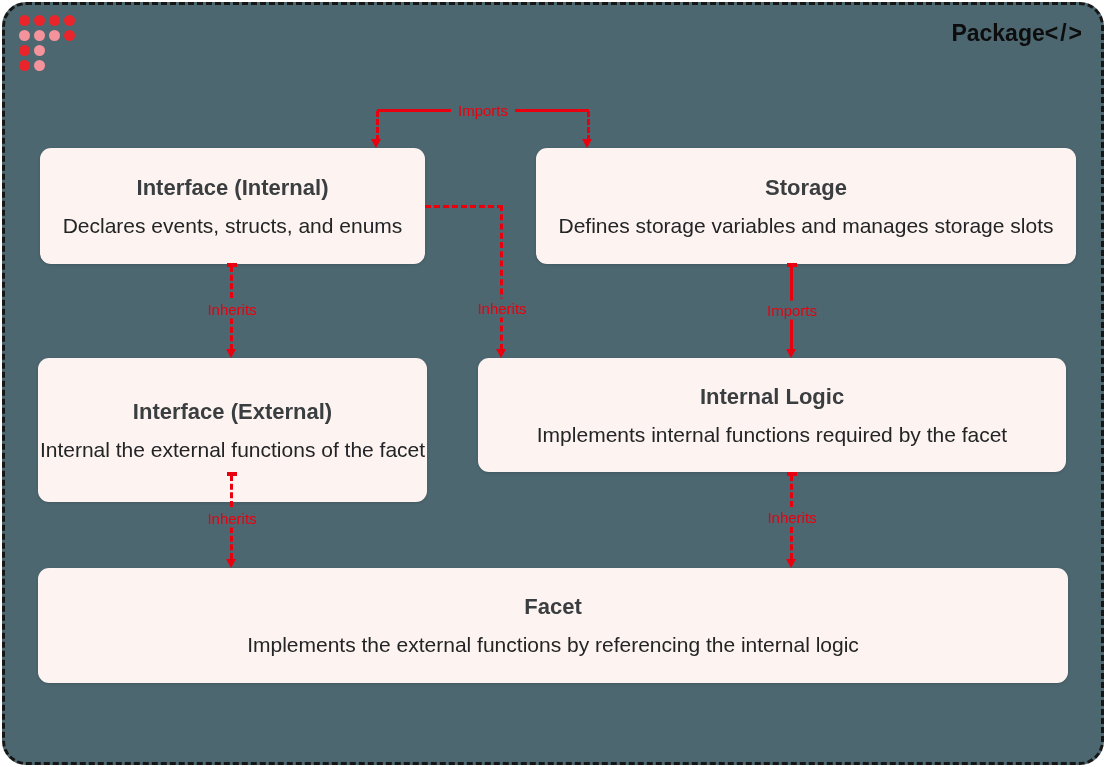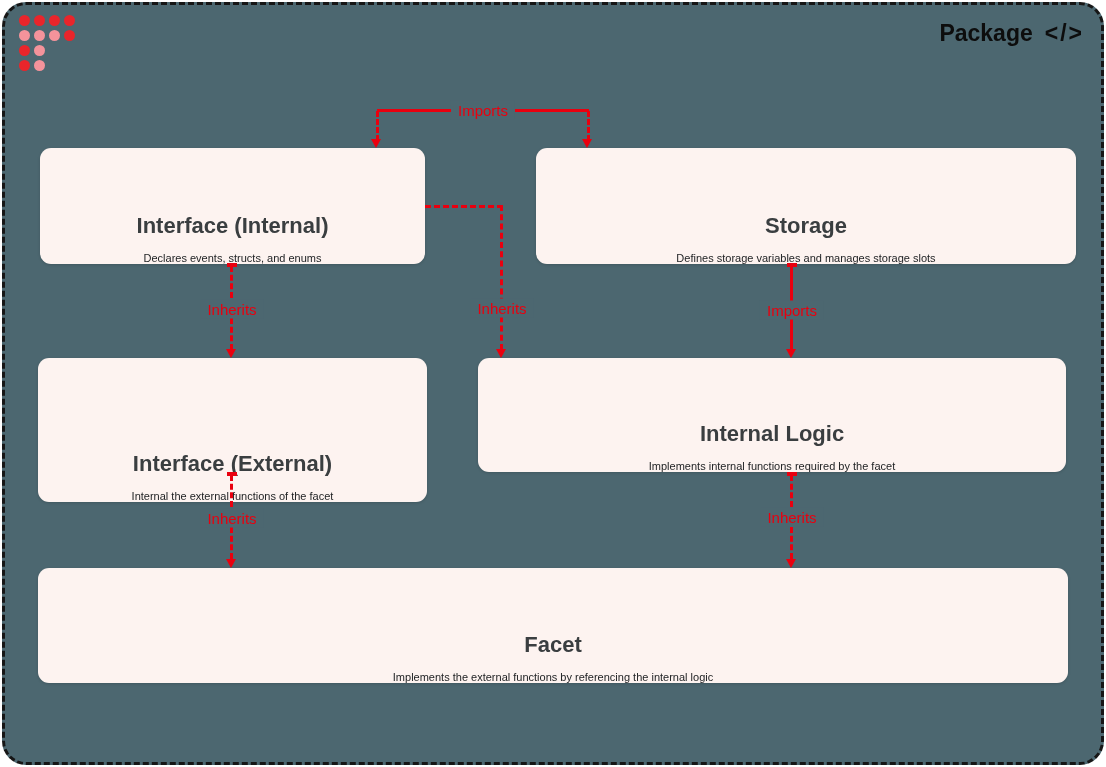--- a/index.html
+++ b/index.html
@@ -10,30 +10,30 @@
 
   
   .logo{position:absolute;left:19px;top:15px;display:grid;
         grid-template-columns:repeat(4,15px);grid-auto-rows:15px;}
   .dot{width:11px;height:11px;border-radius:50%;}
   .dr{background:var(--logo-red,#e9252b);}
   .dp{background:var(--logo-pink,#f4939b);}
   .de{background:transparent;}
 
   
-  .brand{position:absolute;top:20px;right:22px;display:flex;align-items:flex-end;gap:12px;
+  .brand{position:absolute;top:20px;right:22px;display:flex;align-items:flex-end;
          font-size:23px;font-weight:800;color:#0d0d0d;}
   .brand .code{letter-spacing:2px;}
 
   
   .node{position:absolute;background:var(--node-bg,#fdf3f0);border-radius:11px;
-        display:flex;flex-direction:column;align-items:center;justify-content:flex-end;
+        display:flex;flex-direction:column;align-items:center;justify-content:center;
         gap:13px;text-align:center;box-shadow:0 1px 3px rgba(0,0,0,.15);}
   .node-title{font-size:22px;font-weight:700;color:var(--title-text,#3a3e40);}
-  .node-desc{font-size:11px;color:var(--body-text,#222426);}
+  .node-desc{font-size:21px;color:var(--body-text,#222426);}
   #n0{left:40px;top:148px;width:385px;height:116px;}
   #n1{left:528px;top:148px;width:540px;height:116px;margin-left:8px;}
   #n2{left:38px;top:358px;width:389px;height:144px;}
   #n3{left:478px;top:358px;width:588px;height:114px;}
   #n4{left:38px;top:568px;width:1030px;height:115px;}
 
   
   .seg{position:absolute;}
   .h{height:0;}
   .v{width:0;}

